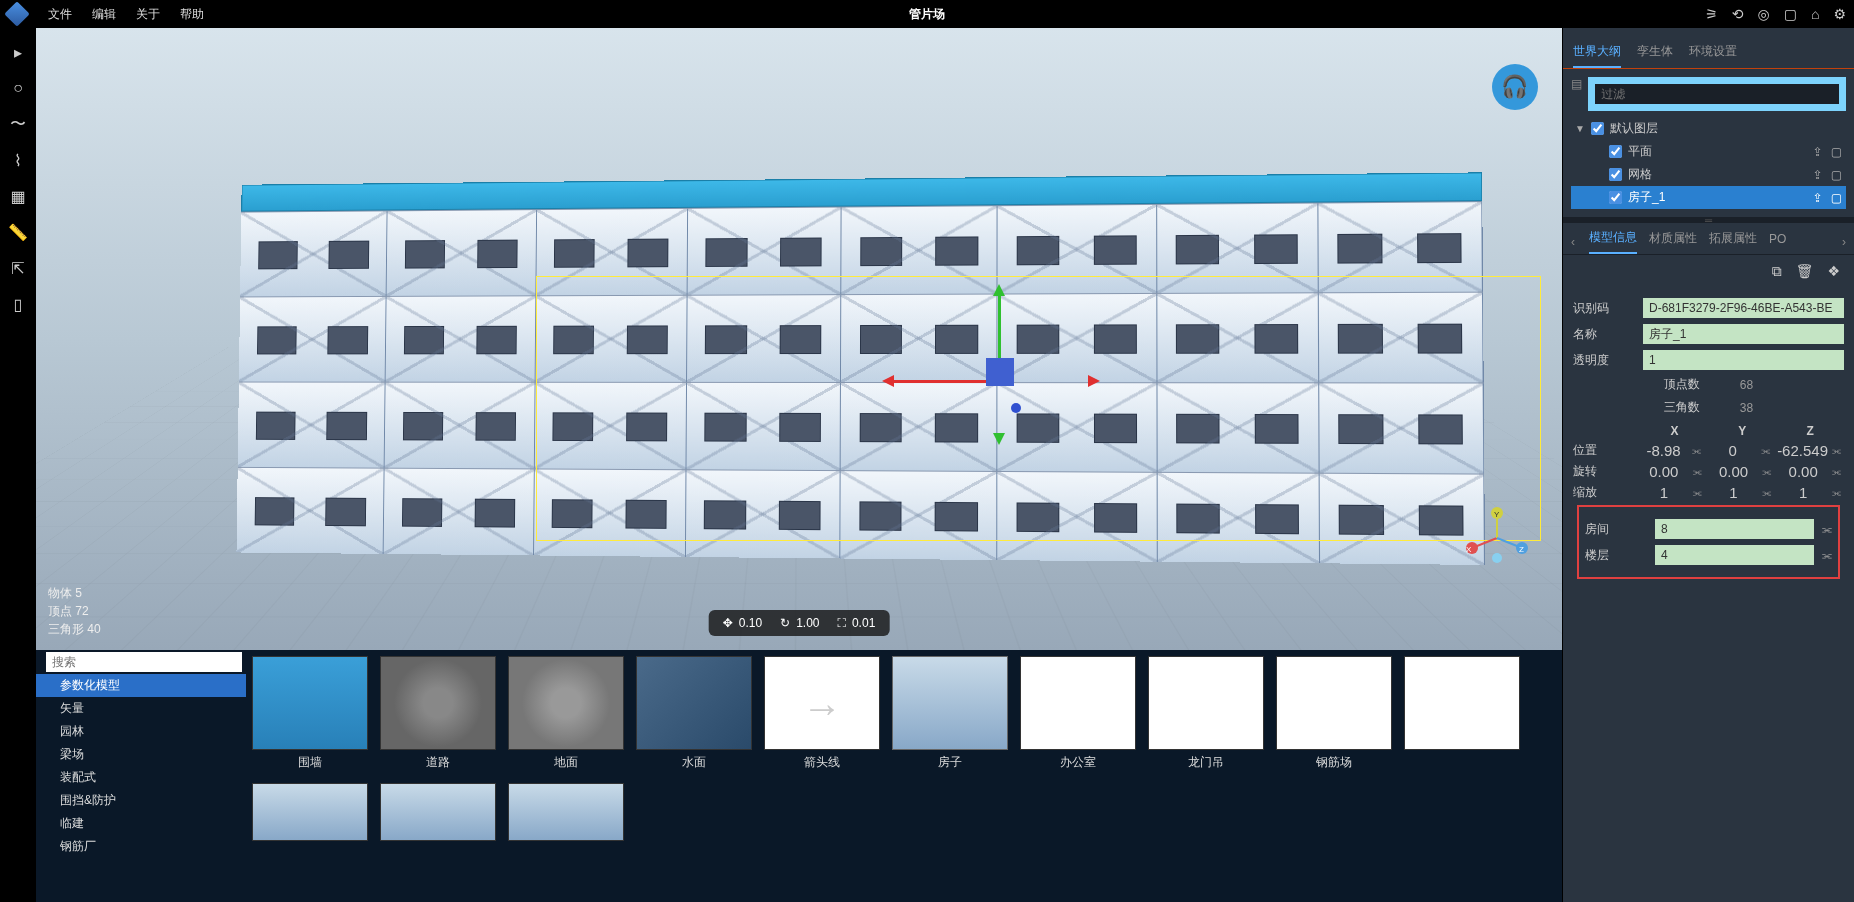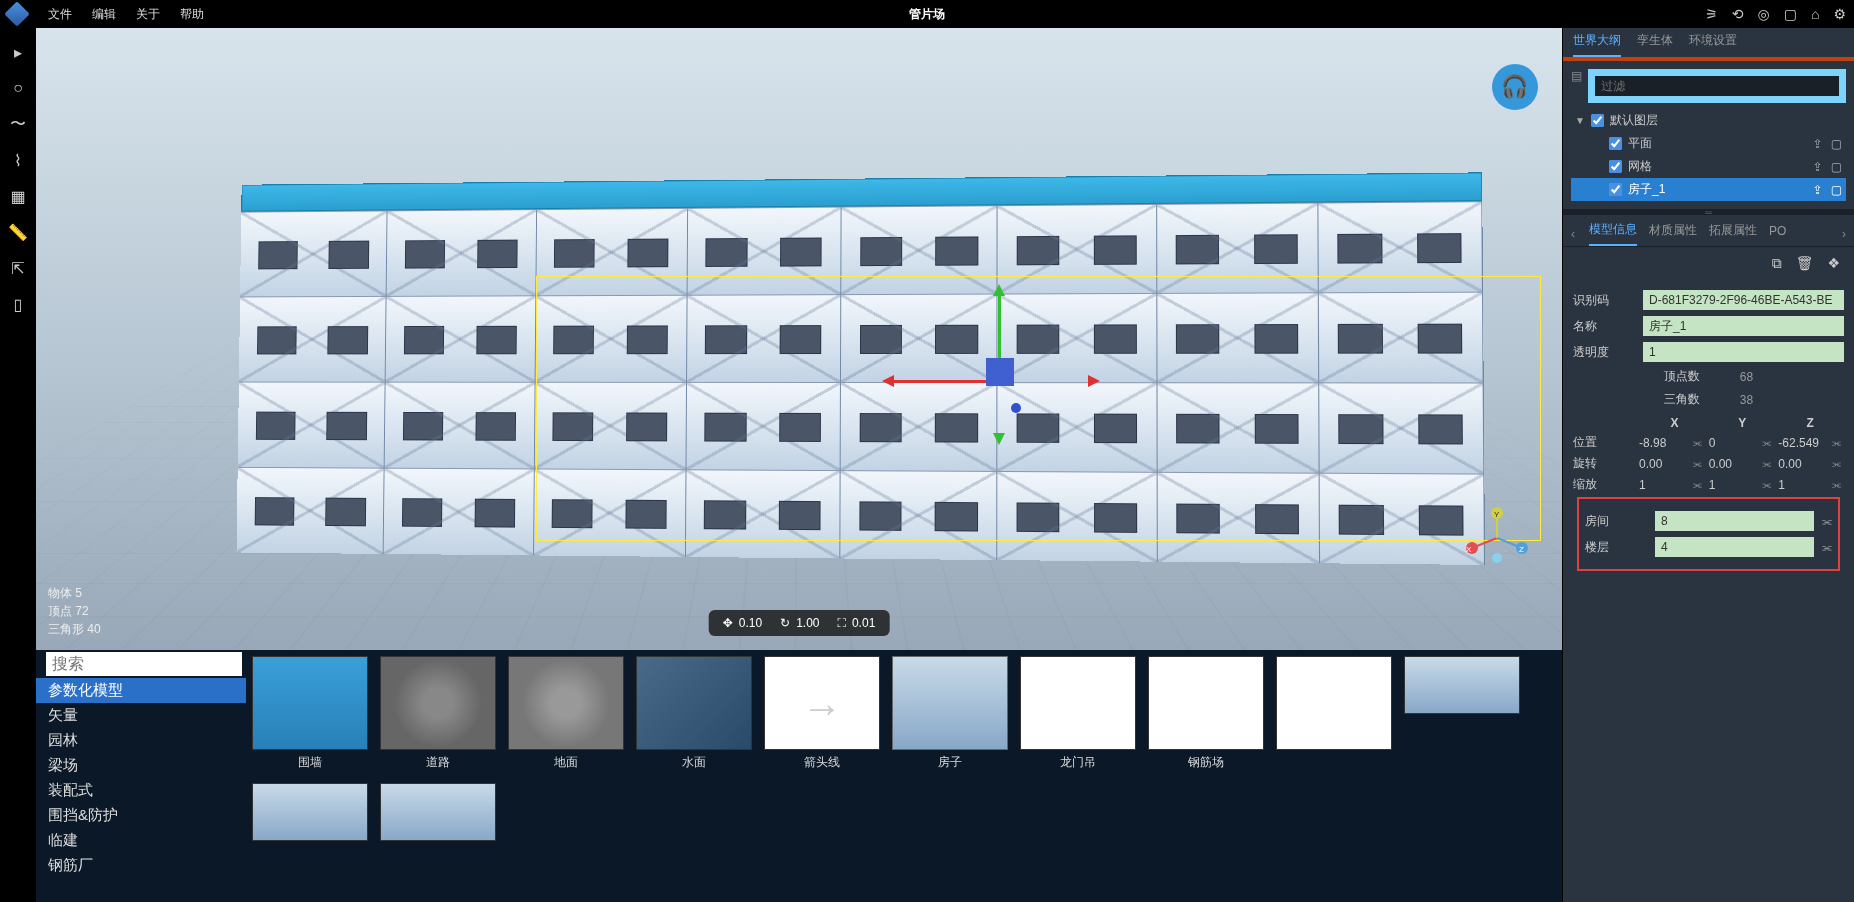--- a/index.html
+++ b/index.html
@@ -307,31 +307,31 @@
 .asset-sidebar {
   width: 210px;
   display: flex;
   flex-direction: column;
 }
 .asset-search {
   margin: 2px 4px 2px 10px;
   background: #fff;
   border: none;
   padding: 3px 6px;
-  font-size: 16px;
+  font-size: 12px;
 }
 .asset-categories {
   flex:1;
   overflow-y: auto;
 }
 .asset-categories .cat {
-  padding: 3px 12px;
+  padding: 3px 24px;
   color: #ddd;
   cursor: pointer;
-  font-size: 15px;
+  font-size: 12px;
 }
 .asset-categories .cat.active {
   background: #2a6fc8;
   color: #fff;
 }
 .asset-grid {
   flex: 1;
   padding: 6px;
   display: flex;
   flex-wrap: wrap;
@@ -362,23 +362,23 @@
 
 .right-panel {
   width: 292px;
   background: #2a3440;
   display: flex;
   flex-direction: column;
   border-left: 1px solid #000;
 }
 .rp-tabs {
   display: flex;
-  padding: 4px 10px 0;
+  padding: 15px 10px 0;
   gap: 16px;
-  border-bottom: 4px solid #c2410c;
+  border-bottom: 1px solid #c2410c;
 }
 .rp-tabs .tab { color: #999; padding-bottom: 6px; cursor:pointer; }
 .rp-tabs .tab.active { color: #5ab0ff; border-bottom: 2px solid #5ab0ff; }
 
 .outline {
   padding: 8px;
 }
 .outline .filter-row { display:flex; gap:6px; margin-bottom:6px; }
 .outline .filter-input {
   flex:1;
@@ -469,21 +469,21 @@
 }
 .xyz-header .label { width: 72px; }
 .xyz-header div { flex:1; text-align:center; color:#ccc; font-weight:bold; }
 .xyz-row {
   display:flex;
   align-items:center;
   gap: 4px;
   margin: 4px 0;
 }
 .xyz-row .label { width: 62px; color:#ccc; }
-.xyz-row .cell { flex:1; text-align:left; color:#ccc; font-size:12px; }
+.xyz-row .cell { flex:1; text-align:center; color:#ccc; font-size:15px; }
 .xyz-row .link { color:#999; font-size:10px; width:12px; }
 
 .highlight-box {
   border: 2px solid #e04040;
   padding: 6px;
   margin: 2px 4px;
 }
 </style>
 </head>
 <body>
@@ -707,20 +707,24 @@
               <div class="thumb" style="background: linear-gradient(135deg, rgb(74, 106, 138), rgb(42, 74, 106));"></div>
               <div class="label">水面</div>
             </div>
             <div class="asset-item">
               <div class="thumb" style="background: rgb(255, 255, 255);">→</div>
               <div class="label">箭头线</div>
             </div>
             <div class="asset-item selected">
               <div class="thumb" style="background: linear-gradient(rgb(200, 218, 232), rgb(136, 168, 200));"></div>
               <div class="label">房子</div>
+            </div>
+            <div class="asset-item">
+              <div class="thumb" style="background: rgb(255, 255, 255);"></div>
+              <div class="label">办公室</div>
             </div>
             <div class="asset-item">
               <div class="thumb" style="background: rgb(255, 255, 255);"></div>
               <div class="label">龙门吊</div>
             </div>
             <div class="asset-item">
               <div class="thumb" style="background: rgb(255, 255, 255);"></div>
               <div class="label">钢筋场</div>
             </div>
             <div class="asset-item">

